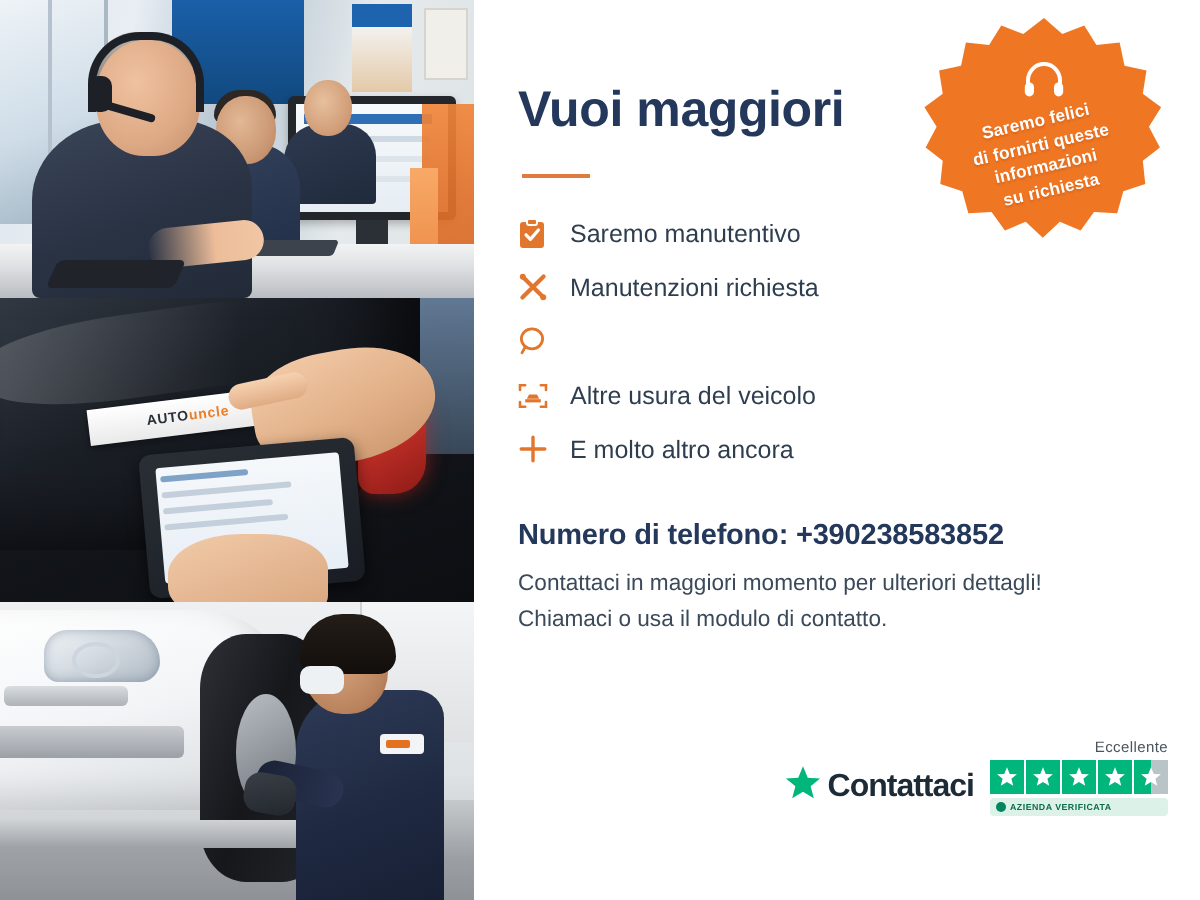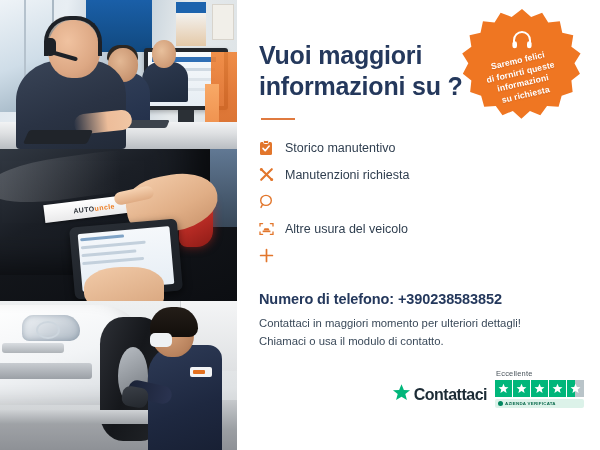--- a/index.html
+++ b/index.html
@@ -416,20 +416,21 @@
     font-weight: 700;
     color: #1c2b35;
     letter-spacing: -0.5px;
   }
   .tp-right { display: flex; flex-direction: column; align-items: stretch; }
   .tp-rating-label {
     font-size: 7.5px;
     color: #4a545c;
     margin: 0 0 2px 1px;
     letter-spacing: .2px;
+    text-align: right;
   }
   .tp-stars { display: flex; gap: 1px; }
   .tp-star {
     width: 17px; height: 17px;
     background: #00b67a;
     display: flex; align-items: center; justify-content: center;
   }
   .tp-star.half {
     background: linear-gradient(90deg,#00b67a 50%, #b9c4c9 50%);
   }
@@ -563,36 +564,35 @@
       <div class="p3-arm"></div>
       <div class="p3-glove"></div>
     </div>
 
   </div>
 
   <div class="content">
 
     <h1 class="headline">
       <span>Vuoi maggiori</span><br>
-      <span>informazioni su ?</span>
     </h1>
 
     <div class="rule"></div>
 
     <ul class="features">
 
       <li class="feature">
         <span class="feature-icon">
           <svg width="14" height="16" viewBox="0 0 14 16" aria-hidden="true">
             <rect x="1" y="2" width="12" height="13" rx="1.5" fill="#e2762c"></rect>
             <rect x="4.5" y="0.5" width="5" height="3" rx="1" fill="#e2762c" stroke="#ffffff" stroke-width="1"></rect>
             <path d="M4 8.4l2.2 2.3L10.2 6" fill="none" stroke="#ffffff" stroke-width="1.6" stroke-linecap="round" stroke-linejoin="round"></path>
           </svg>
         </span>
-        <span class="feature-label">Storico manutentivo</span>
+        <span class="feature-label">Saremo manutentivo</span>
       </li>
 
       <li class="feature">
         <span class="feature-icon">
           <svg width="15" height="15" viewBox="0 0 15 15" aria-hidden="true">
             <path d="M2.2 2.2l10.6 10.6M12.8 2.2L2.2 12.8" fill="none" stroke="#e2762c" stroke-width="2.1" stroke-linecap="round"></path>
             <circle cx="2.4" cy="2.4" r="1.5" fill="#e2762c"></circle>
             <circle cx="12.6" cy="12.6" r="1.5" fill="#e2762c"></circle>
           </svg>
         </span>
@@ -620,20 +620,21 @@
         </span>
         <span class="feature-label">Altre usura del veicolo</span>
       </li>
 
       <li class="feature">
         <span class="feature-icon">
           <svg width="15" height="15" viewBox="0 0 15 15" aria-hidden="true">
             <path d="M7.5 1.6v11.8M1.6 7.5h11.8" fill="none" stroke="#e2762c" stroke-width="1.7" stroke-linecap="round"></path>
           </svg>
         </span>
+        <span class="feature-label">E molto altro ancora</span>
       </li>
 
     </ul>
 
     <p class="phone">Numero di telefono: +390238583852</p>
 
     <p class="note">
       <span>Contattaci in maggiori momento per ulteriori dettagli!</span>
       <span>Chiamaci o usa il modulo di contatto.</span>
     </p>

